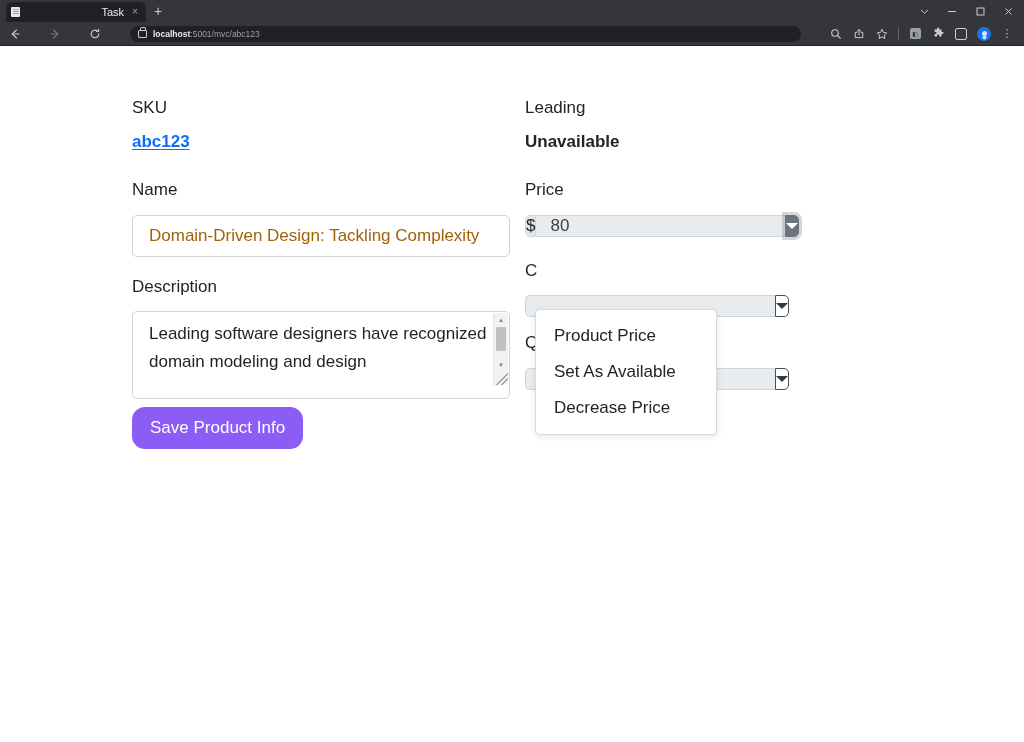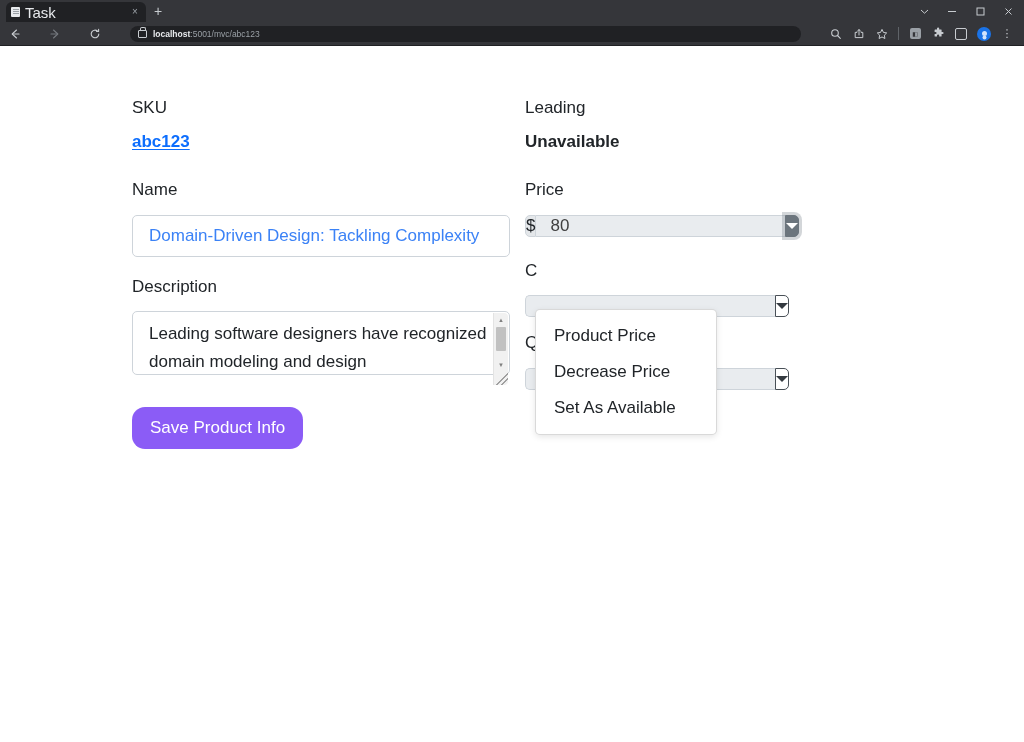--- a/index.html
+++ b/index.html
@@ -59,25 +59,26 @@
   .tab-favicon::before {
     content: "";
     position: absolute;
     left: 1.5px; top: 2px;
     width: 6px; height: 1px;
     background: #9aa0a6;
     box-shadow: 0 2px 0 #9aa0a6, 0 4px 0 #9aa0a6;
   }
   .tab-title {
     color: #e8eaed;
-    font-size: 15px;
+    font-size: 11px;
     white-space: nowrap;
     overflow: hidden;
     text-overflow: ellipsis;
     flex: 1;
+    text-align: right;
   }
   .tab-close {
     color: #9aa0a6;
     font-size: 10px;
     line-height: 1;
     width: 12px;
     text-align: center;
     cursor: pointer;
   }
   .newtab {
@@ -229,34 +230,34 @@
   .spacer-20 { height: 20px; }
 
   .text-input {
     width: 100%;
     box-sizing: border-box;
     height: 42px;
     border: 1px solid #ced4da;
     border-radius: 5px;
     background: #ffffff;
     font-size: 17px;
-    color: #3b82f6;
+    color: #a16207;
     padding: 0 16px;
     font-family: "Liberation Sans", sans-serif;
     outline: none;
   }
   .textarea-wrap {
     position: relative;
     width: 100%;
     height: 76px;
   }
   .textarea {
     width: 100%;
     box-sizing: border-box;
-    height: 64px;
+    height: 88px;
     border: 1px solid #ced4da;
     border-radius: 5px;
     background: #ffffff;
     font-size: 17px;
     line-height: 28px;
     color: #212529;
     padding: 8px 22px 8px 16px;
     font-family: "Liberation Sans", sans-serif;
     outline: none;
     overflow: hidden;
@@ -564,19 +565,19 @@
         <div class="input-group qty">
           <input class="ig-input" value="0" style="">
           <span class="ig-toggle light">
             <span class="caret"></span>
           </span>
         </div>
       </div>
 
       <div class="dropdown-menu">
         <div class="dropdown-item">Product Price</div>
+        <div class="dropdown-item">Set As Available</div>
         <div class="dropdown-item">Decrease Price</div>
-        <div class="dropdown-item">Set As Available</div>
       </div>
 
     </div>
   </div>
 </div>
 
 </body></html>

